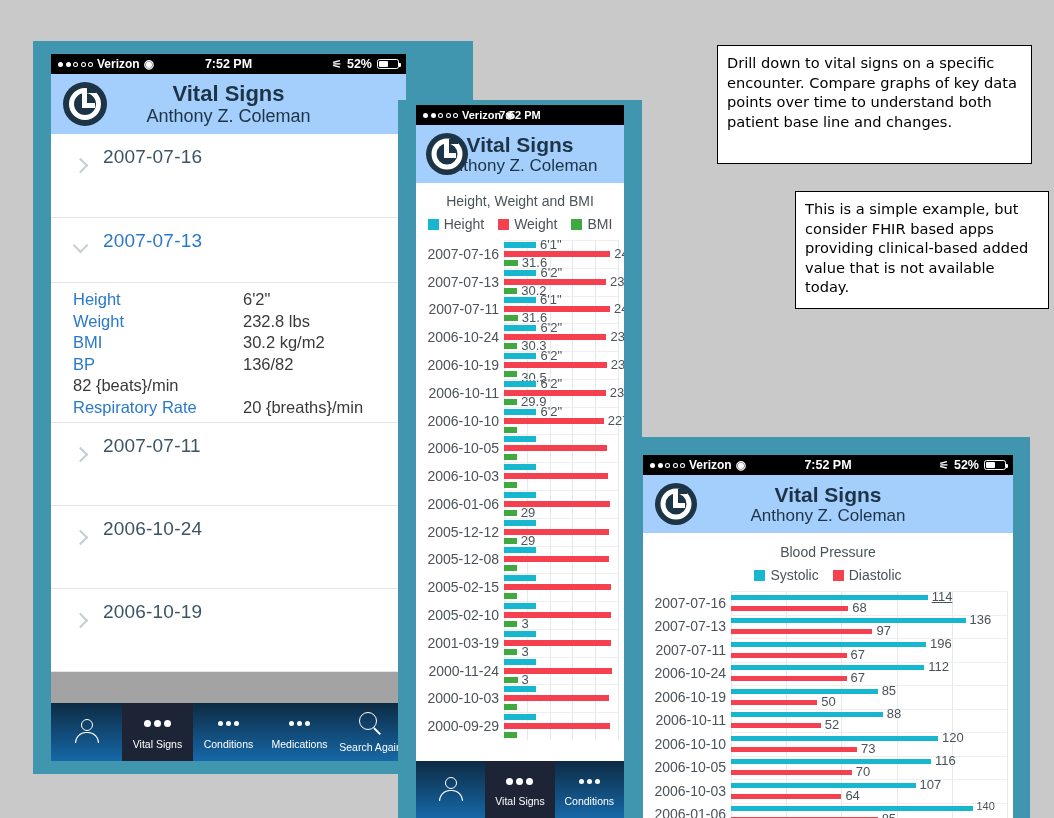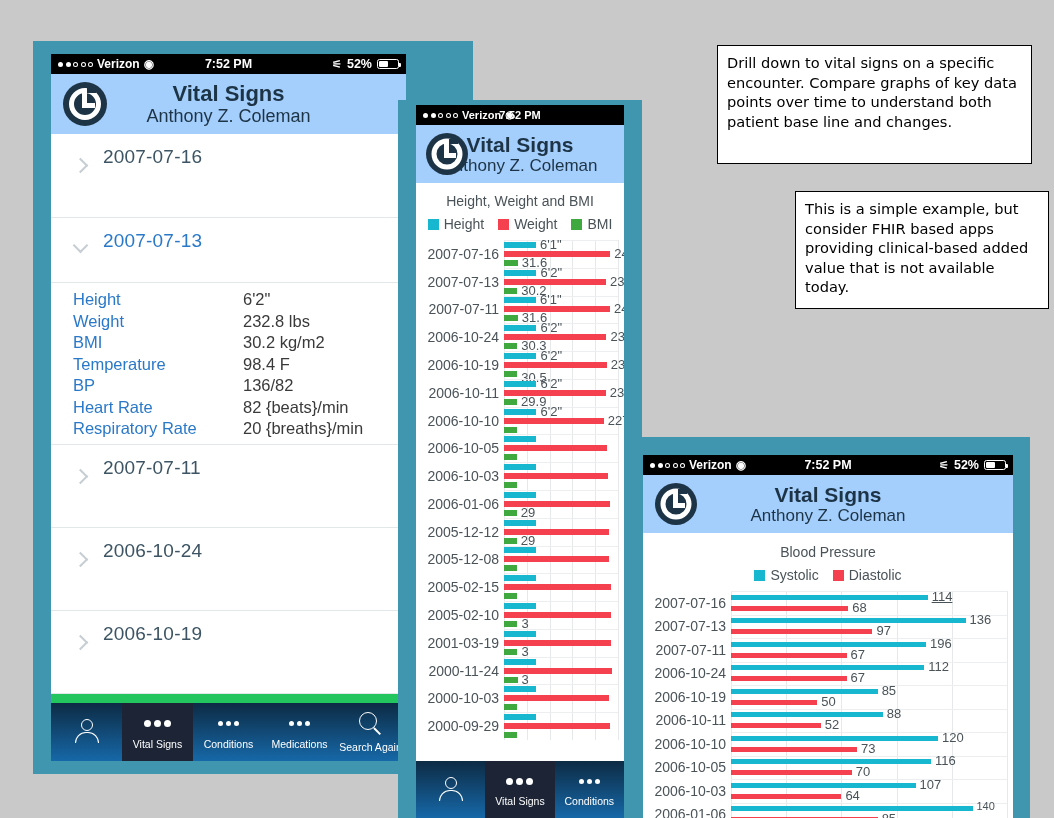--- a/index.html
+++ b/index.html
@@ -9,21 +9,21 @@
     font-family:"Liberation Sans", sans-serif;
     position:relative;
   }
   .phone{
     position:absolute;
     background:#3f96ae;
     box-sizing:border-box;
   }
   .screen{
     position:absolute;
-    background:#22c55e;
+    background:#a3a3a3;
     overflow:hidden;
   }
   
   .statusbar{
     background:#000;color:#fff;
     height:20px;line-height:20px;
     font-size:12.5px;font-weight:bold;
     display:flex;align-items:center;
     padding:0 7px;
     position:relative;
@@ -203,29 +203,24 @@
         </div>
         <div class="vrow">
           <span class="vname">Weight</span>
           <span class="vval">232.8 lbs</span>
         </div>
         <div class="vrow">
           <span class="vname">BMI</span>
           <span class="vval">30.2 kg/m2</span>
         </div>
         <div class="vrow">
-          <span class="vname">Temperature</span>
-          <span class="vval">98.4 F</span>
-        </div>
-        <div class="vrow">
           <span class="vname">BP</span>
           <span class="vval">136/82</span>
         </div>
         <div class="vrow">
-          <span class="vname">Heart Rate</span>
           <span class="vval">82 {beats}/min</span>
         </div>
         <div class="vrow">
           <span class="vname">Respiratory Rate</span>
           <span class="vval">20 {breaths}/min</span>
         </div>
       </div>
 
       <div class="enc-row" style="height:83px;">
         <span class="chev"></span>

